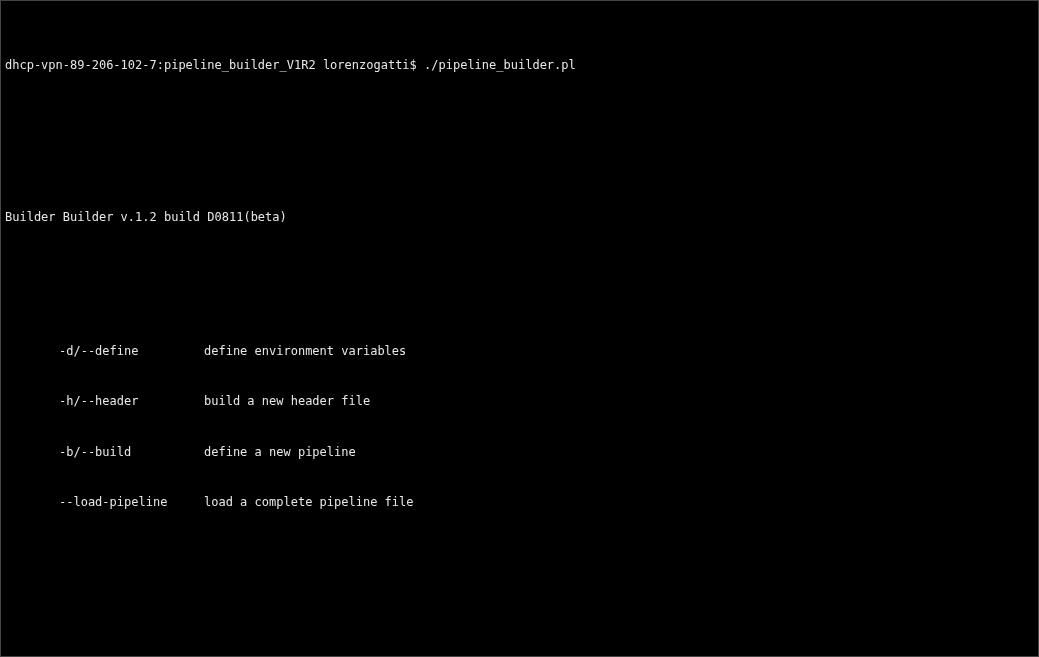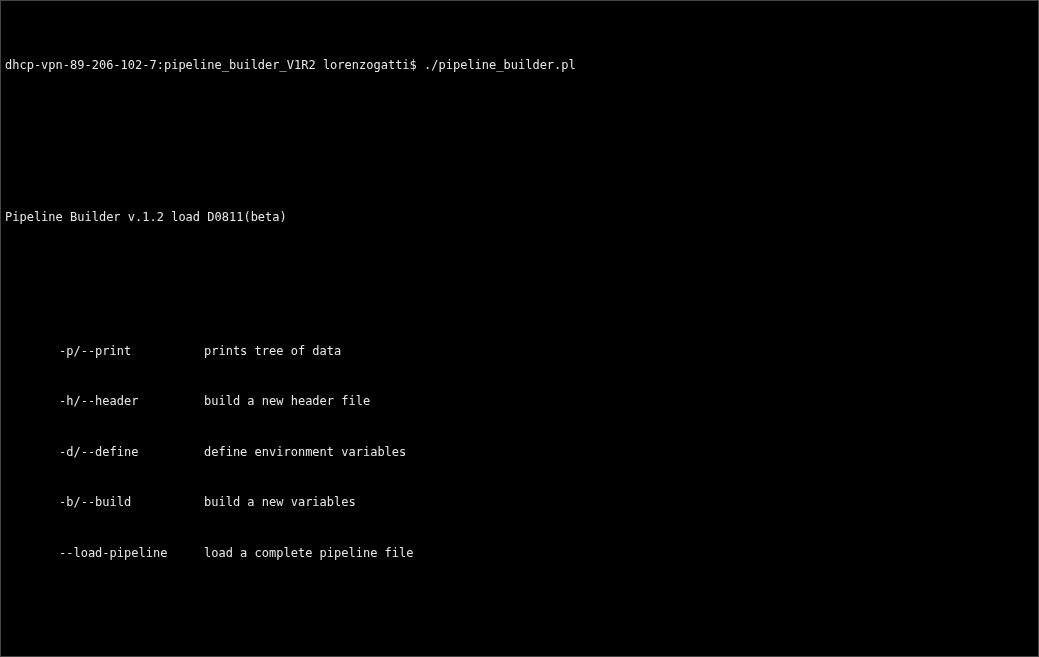--- a/index.html
+++ b/index.html
@@ -47,43 +47,38 @@
 
 <div class="terminal">
 
   <span class="line prompt-line">
     <span>dhcp-vpn-89-206-102-7:pipeline_builder_V1R2 lorenzogatti$ </span><span>./pipeline_builder.pl</span>
   </span>
 
 
   <span class="line"> </span>
 
-  <span class="line">Pipeline Builder v.1.2 load D0811(beta)</span>
+  <span class="line">Builder Builder v.1.2 build D0811(beta)</span>
 
   <span class="line"> </span>
 
   <span class="opt-row line">
     <span class="opt-indent"></span>
-    <span class="opt-flag">-p/--print</span>
-    <span>prints tree of data</span>
+    <span class="opt-flag">-d/--define</span>
+    <span>define environment variables</span>
   </span>
   <span class="opt-row line">
     <span class="opt-indent"></span>
     <span class="opt-flag">-h/--header</span>
     <span>build a new header file</span>
   </span>
   <span class="opt-row line">
     <span class="opt-indent"></span>
-    <span class="opt-flag">-d/--define</span>
-    <span>define environment variables</span>
-  </span>
-  <span class="opt-row line">
-    <span class="opt-indent"></span>
     <span class="opt-flag">-b/--build</span>
-    <span>build a new variables</span>
+    <span>define a new pipeline</span>
   </span>
   <span class="opt-row line">
     <span class="opt-indent"></span>
     <span class="opt-flag">--load-pipeline</span>
     <span>load a complete pipeline file</span>
   </span>
   
 
   
 

